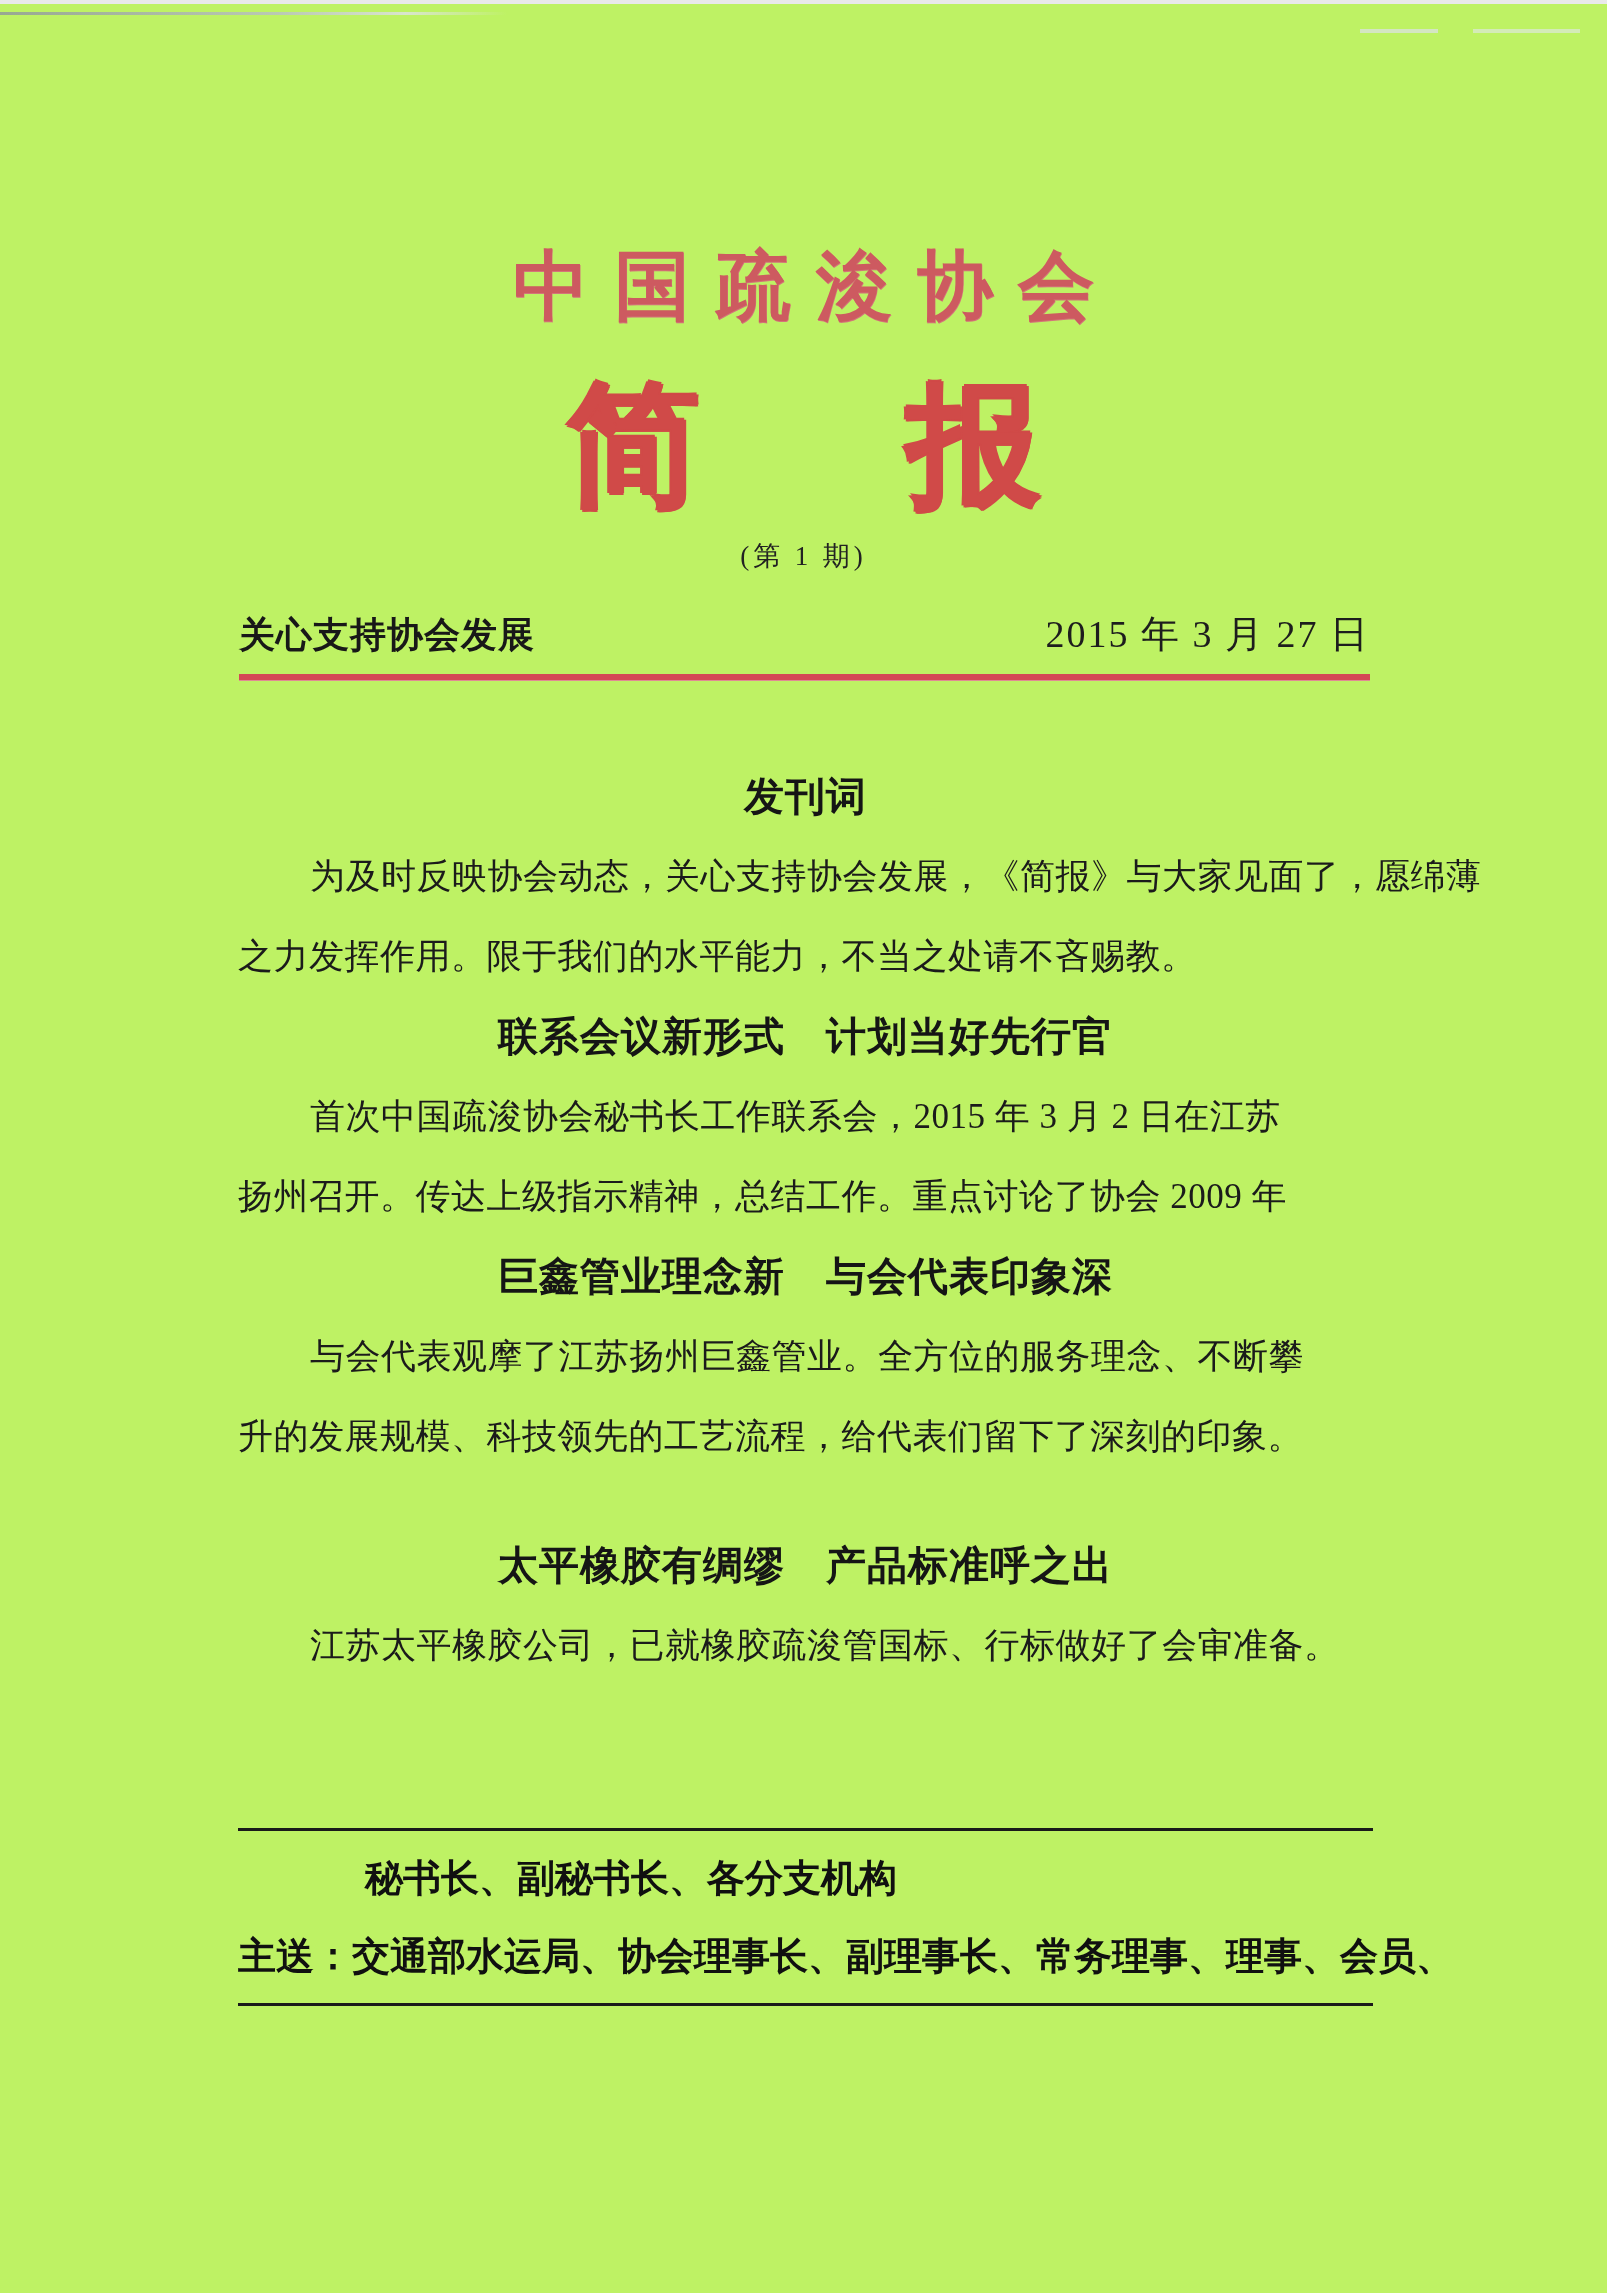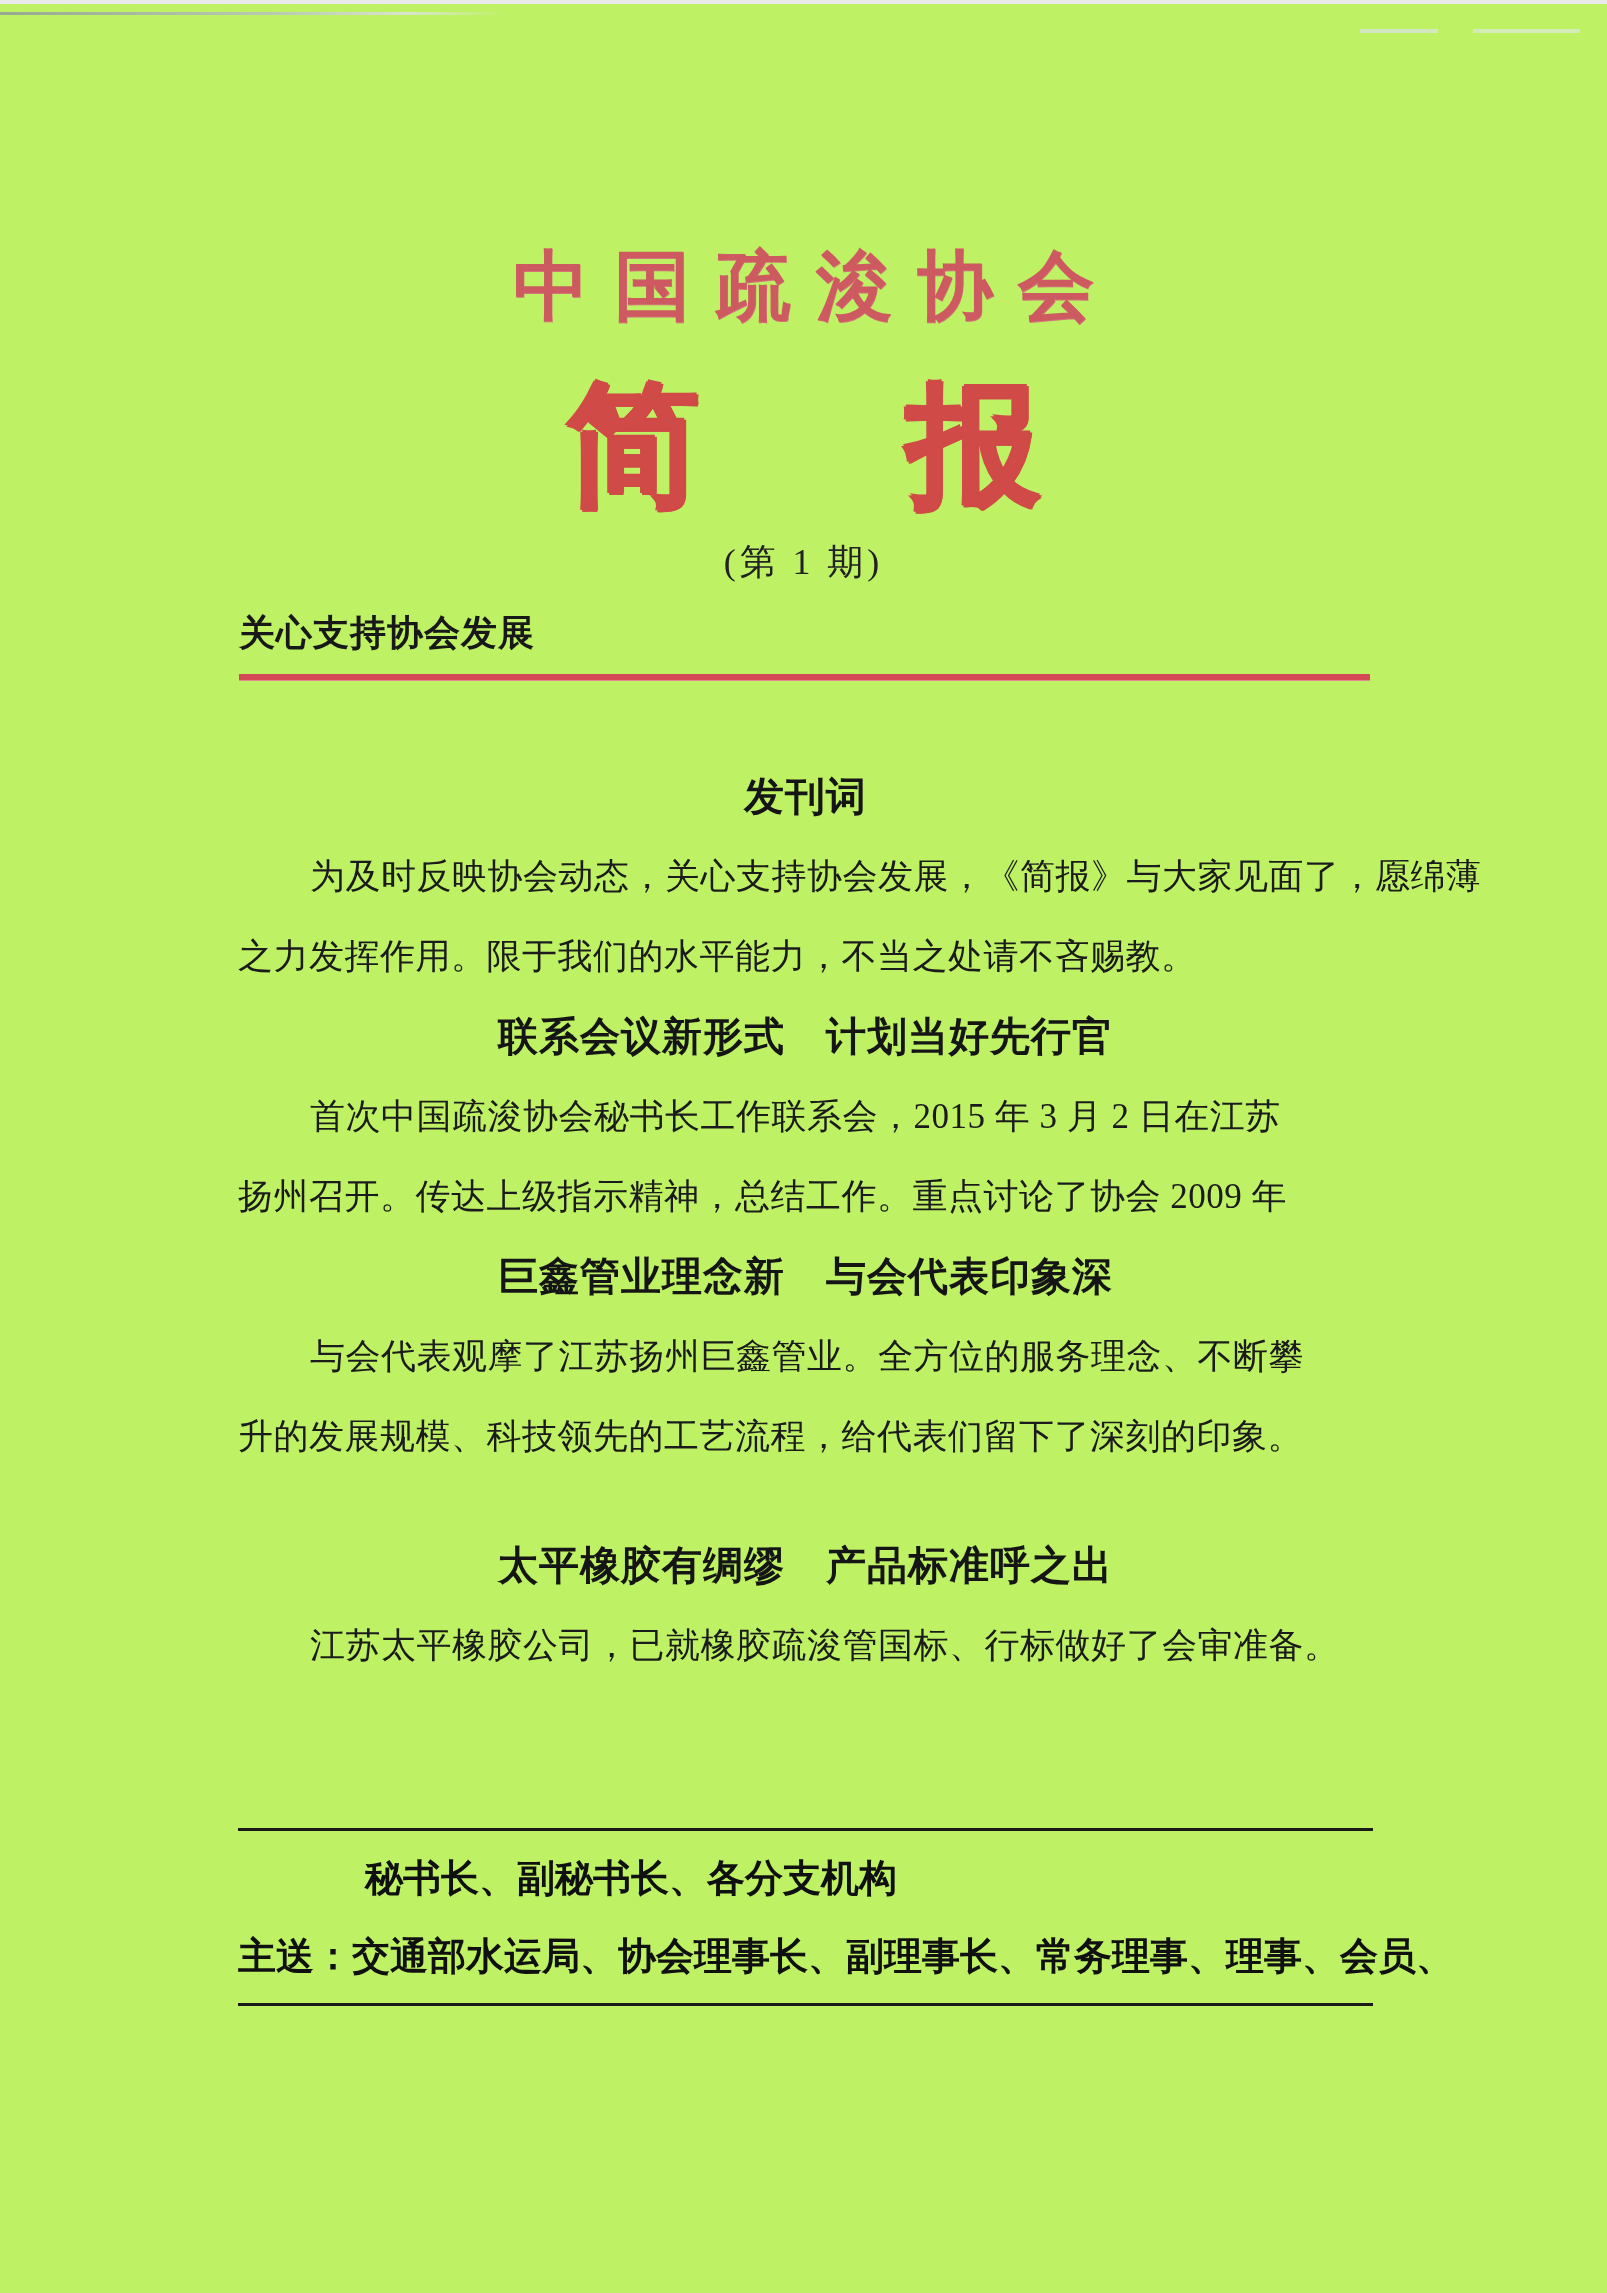--- a/index.html
+++ b/index.html
@@ -39,21 +39,21 @@
     position: absolute; top: 353px; left: 0; right: 0;
     text-align: center;
     font-size: 133px; font-weight: 900;
     letter-spacing: 207px; text-indent: 207px;
     color: #d04a48;
     text-shadow: 2px 0 0 #d04a48, -2px 0 0 #d04a48, 0 2px 0 #d04a48, 0 -2px 0 #d04a48, 1.5px 1.5px 0 #d04a48;
   }
   .issue-line {
     position: absolute; top: 534px; left: 0; right: 0;
     text-align: center;
-    font-size: 36px; color: #222;
+    font-size: 27px; color: #222;
     letter-spacing: 3.9px;
   }
 
   .byline-row {
     position: absolute; top: 605px; left: 239px; width: 1131px;
     display: flex; justify-content: space-between; align-items: baseline;
   }
   .publisher {
     font-family: "Liberation Sans", "DejaVu Sans", sans-serif;
     font-weight: bold; font-size: 36px; color: #181818;
@@ -113,20 +113,21 @@
   <div class="scan-speck-2"></div>
 
   <div class="org-title">中国疏浚协会</div>
 
   <div class="bulletin-title">简报</div>
 
   <div class="issue-line">(第 1 期)</div>
 
   <div class="byline-row">
     <span class="publisher">关心支持协会发展</span>
+    <span class="pub-date">2015 年 3 月 27 日</span>
   </div>
 
   <div class="red-rule"></div>
 
   <div class="content">
 
     <div class="hd">发刊词</div>
     <div class="ln indent">为及时反映协会动态，关心支持协会发展，《简报》与大家见面了，愿绵薄</div>
     <div class="ln">之力发挥作用。限于我们的水平能力，不当之处请不吝赐教。</div>
 

